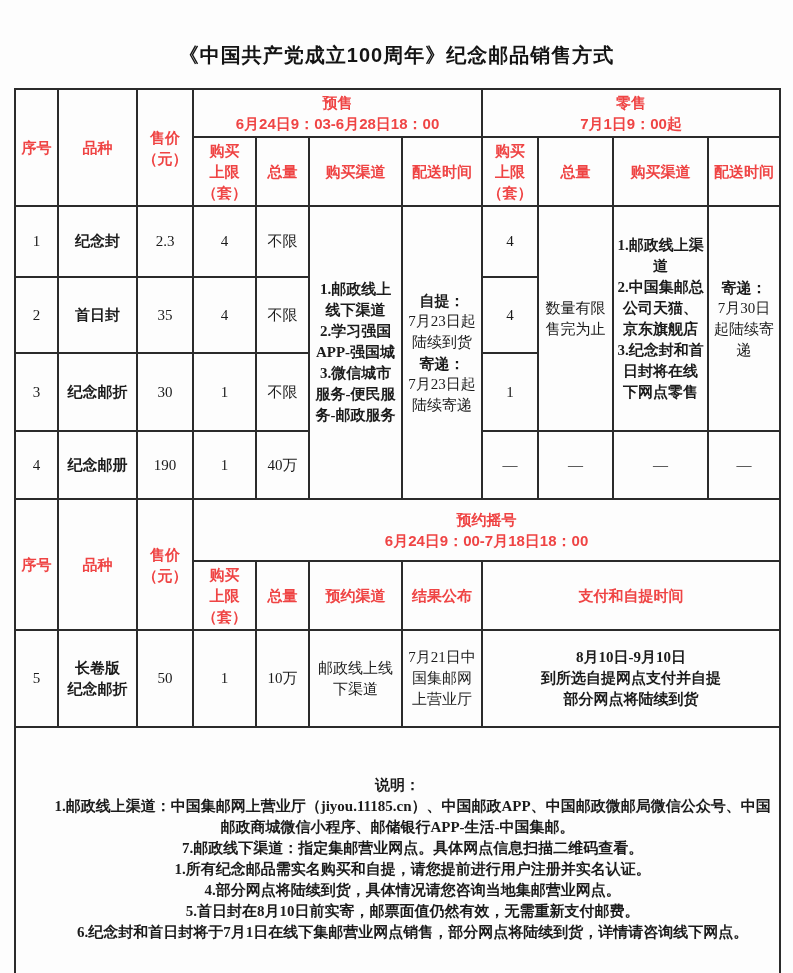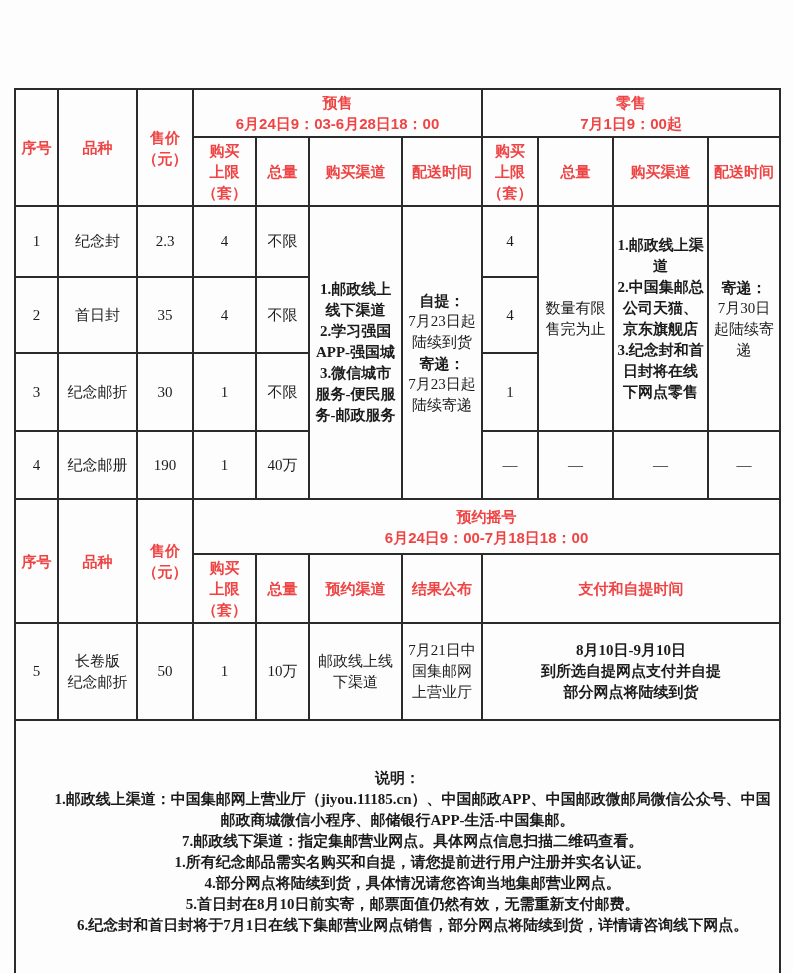--- a/index.html
+++ b/index.html
@@ -45,50 +45,51 @@
     font-weight: bold;
     font-size: 15px;
     color: #ef4444;
   }
   .ml { white-space: pre-line; font-weight: bold; }
   td.lft {
     text-align: left;
     vertical-align: middle;
     padding: 3px 5px;
   }
-  td.prod { font-weight: normal; }
+  td.prod { font-weight: bold; }
   .dlabel { display: block; font-weight: bold; font-family: "Liberation Sans", "DejaVu Sans", sans-serif; }
   .dtext  { display: block; }
   tr.rhA  td { height: 47px; }
   tr.rhB  td { height: 65px; }
   tr.r1 > td { height: 71px; }
   tr.r2 > td { height: 76px; }
   tr.r3 > td { height: 78px; }
   tr.r4 > td { height: 68px; }
-  tr.s2A td  { height: 55px; }
+  tr.s2A td  { height: 62px; }
   tr.s2B td  { height: 67px; }
   tr.r5 > td { height: 97px; }
   td.notes-cell {
     height: 264px;
     text-align: left;
     vertical-align: top;
     padding: 5px 10px 5px 8px;
     font-weight: bold;
     font-size: 15px;
     line-height: 1.44;
     margin-top: 12px;
   }
   .note-p { text-indent: 2em; }
   .note-h { text-indent: 0; }
 </style>
 </head>
 <body>
 
 <div class="page">
 
+  <div class="doc-title">《中国共产党成立100周年》纪念邮品销售方式</div>
 
   <table class="sales">
     <colgroup>
       <col style="width:43px">
         <col style="width:79px">
         <col style="width:56px">
       <col style="width:63px">
         <col style="width:53px">
         <col style="width:93px">
         <col style="width:80px">

